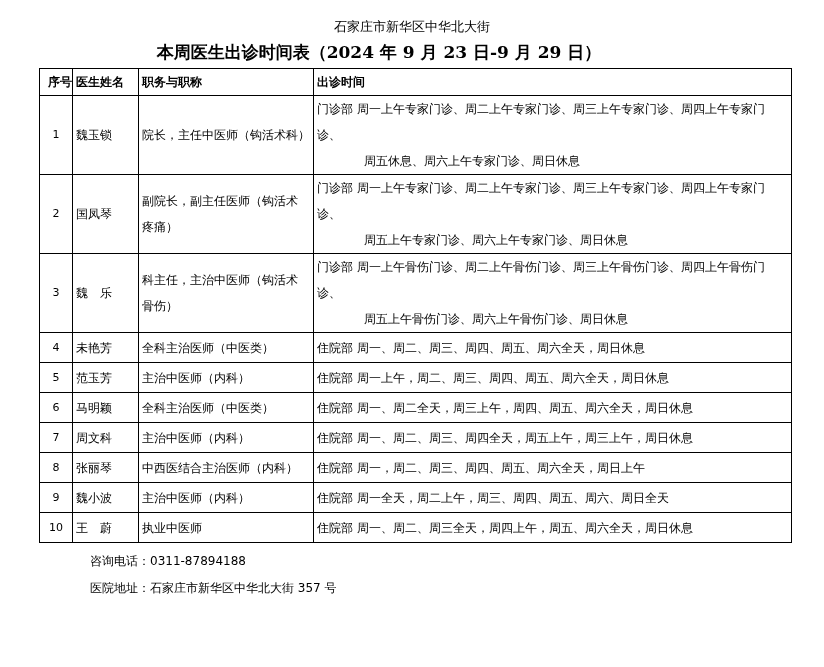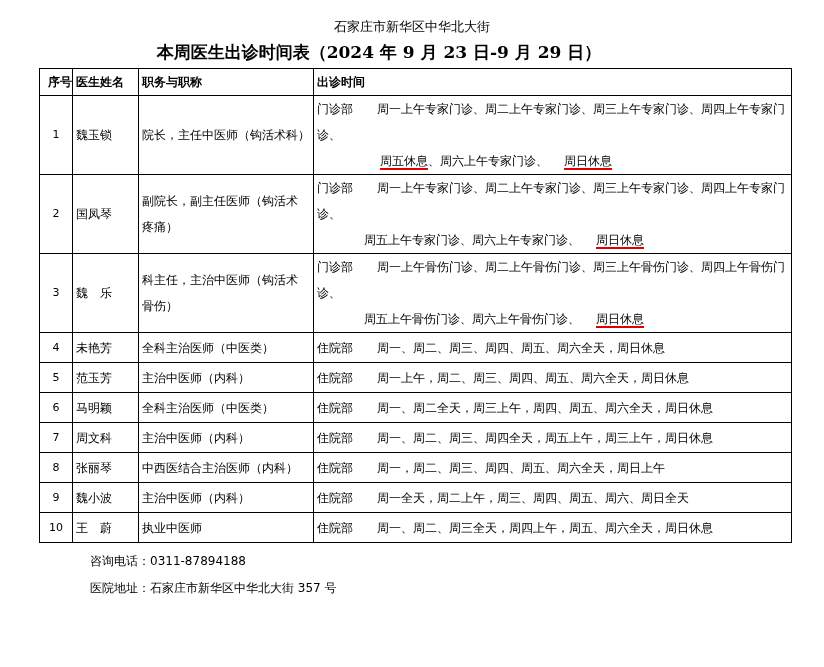--- a/index.html
+++ b/index.html
@@ -30,23 +30,23 @@
     table.sched .cap td { text-align: center; font-weight: bold; height: 27px; padding-left: 60px; }
     table.sched .hdr th { font-weight: bold; height: 24px; }
     table.sched .hdr th.c-no { text-align: right; padding: 0; font-family: Liberation Serif, serif; }
     table.sched .hdr th.c-name { text-align: left; }
     td.c-no { text-align: center !important; font-size: 11px; }
     td.c-name { text-align: right; }
     td.c-title { line-height: 26px; }
     td.c-time { padding-left: 2px; }
     .row-tall td { height: 51px; }
     .row-short td { height: 29px; }
-    .dept { margin-right: 24px; }
+    .dept { margin-right: 4px; }
     .cont { padding-left: 47px; display: block; }
-    .rest { text-decoration: underline; text-decoration-color: #e00000; text-decoration-thickness: 2px; text-underline-offset: 3px; margin-left: 16px; }
+    .rest { text-decoration-color: #e00000; text-decoration-thickness: 2px; text-underline-offset: 3px; }
     .notes {
       position: absolute; left: 90px; top: 548px; font-size: 12px; line-height: 26.5px;
     }
     .notes .lbl { font-weight: normal; }
   </style>
 </head>
 <body>
 
 <div class="hospital">石家庄市新华区中华北大街</div>
 <div class="title">本周医生出诊时间表（2024 年 9 月 23 日-9 月 29 日）</div>

